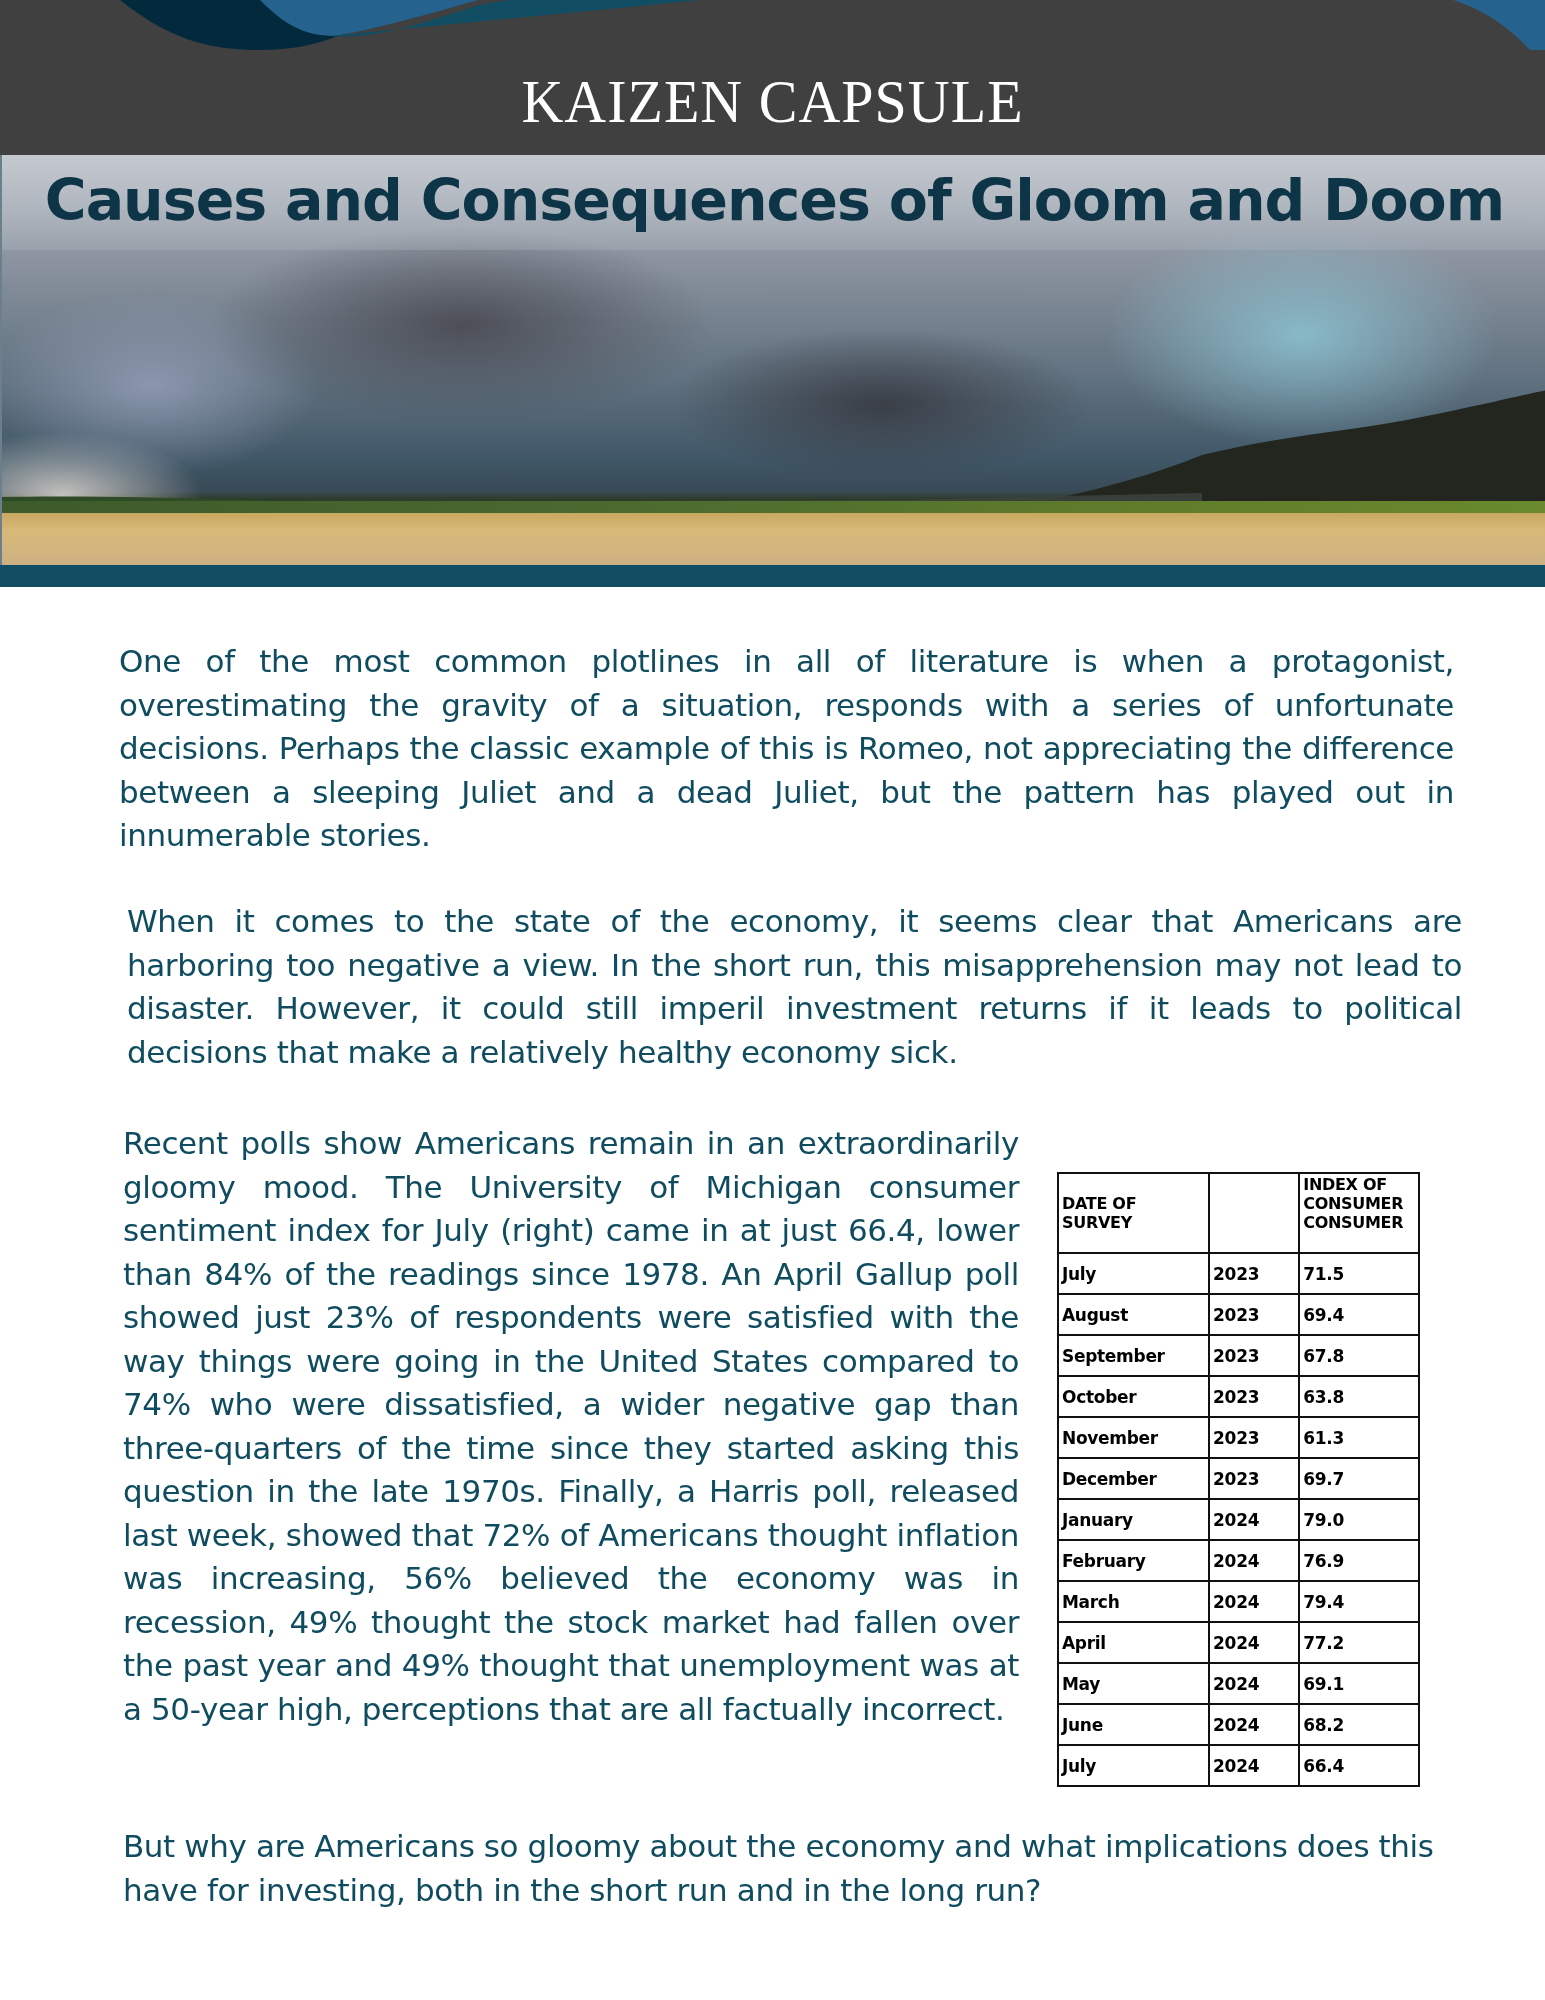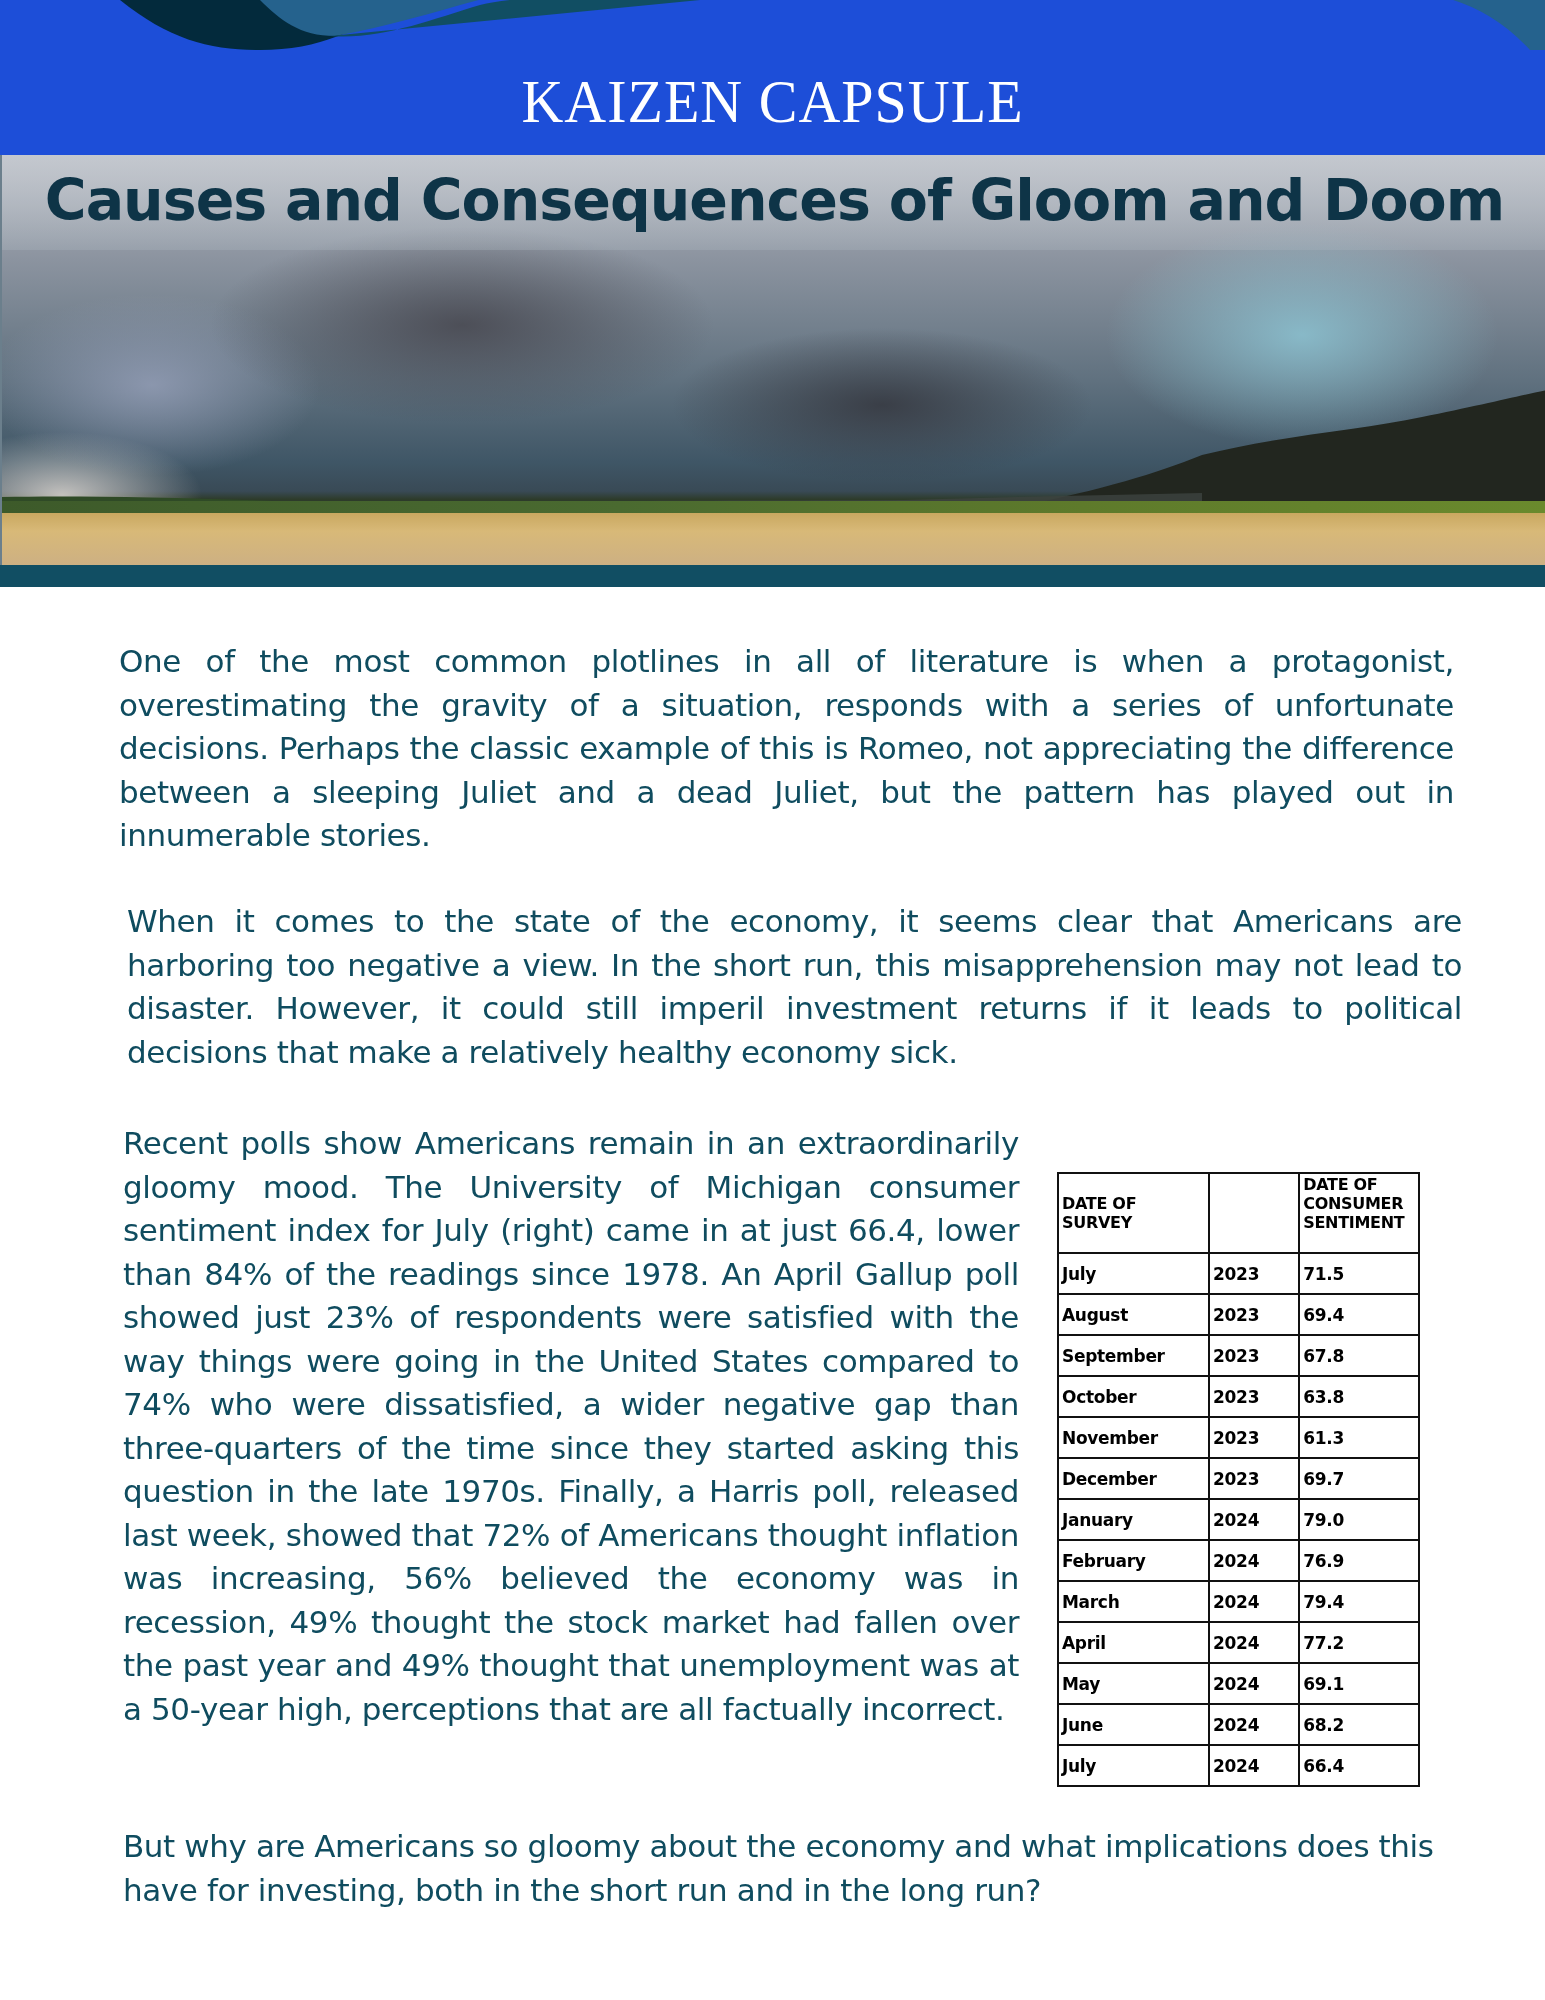--- a/index.html
+++ b/index.html
@@ -2,21 +2,21 @@
 <html><head>
   <meta charset="utf-8">
   <style>
     html, body { margin: 0; padding: 0; }
     body {
       width: 1545px; height: 2000px; background: #ffffff; position: relative; overflow: hidden;
       font-family: "Liberation Sans", "DejaVu Sans", sans-serif;
     }
     .header {
       position: absolute; left: 0; top: 0; width: 1545px; height: 155px;
-      background: #1d4ed8; overflow: hidden;
+      background: #404040; overflow: hidden;
     }
     .header svg { position: absolute; left: 0; top: 0; }
     .brand {
       position: absolute; left: 0; top: 68px; width: 1545px; text-align: center;
       font-family: "Liberation Serif", "DejaVu Serif", serif; color: #ffffff;
       font-size: 58px; letter-spacing: 1px; transform: scaleY(1.05);
     }
     .hero {
       position: absolute; left: 0; top: 155px; width: 1545px; height: 410px;
       overflow: hidden; border-left: 2px solid #6b7f8c; box-sizing: border-box;
@@ -103,21 +103,21 @@
 <p class="para p1">One of the most common plotlines in all of literature is when a protagonist, overestimating the gravity of a situation, responds with a series of unfortunate decisions. Perhaps the classic example of this is Romeo, not appreciating the difference between a sleeping Juliet and a dead Juliet, but the pattern has played out in innumerable stories.</p>
 <p class="para p2">When it comes to the state of the economy, it seems clear that Americans are harboring too negative a view. In the short run, this misapprehension may not lead to disaster. However, it could still imperil investment returns if it leads to political decisions that make a relatively healthy economy sick.</p>
 <p class="para p3">Recent polls show Americans remain in an extraordinarily gloomy mood. The University of Michigan consumer sentiment index for July (right) came in at just 66.4, lower than 84% of the readings since 1978. An April Gallup poll showed just 23% of respondents were satisfied with the way things were going in the United States compared to 74% who were dissatisfied, a wider negative gap than three-quarters of the time since they started asking this question in the late 1970s. Finally, a Harris poll, released last week, showed that 72% of Americans thought inflation was increasing, 56% believed the economy was in recession, 49% thought the stock market had fallen over the past year and 49% thought that unemployment was at a 50-year high, perceptions that are all factually incorrect.</p>
 <p class="para p4">But why are Americans so gloomy about the economy and what implications does this have for investing, both in the short run and in the long run?</p>
 
 <table class="sent">
   <thead>
     <tr>
       <th class="c1">DATE OF SURVEY</th>
       <th class="c2"></th>
-      <th class="c3">DATE OF CONSUMER SENTIMENT</th>
+      <th class="c3">INDEX OF CONSUMER CONSUMER</th>
     </tr>
   </thead>
   <tbody id="tbody">
       <tr>
         <td>July</td>
         <td>2023</td>
         <td>71.5</td>
       </tr>
       <tr>
         <td>August</td>

